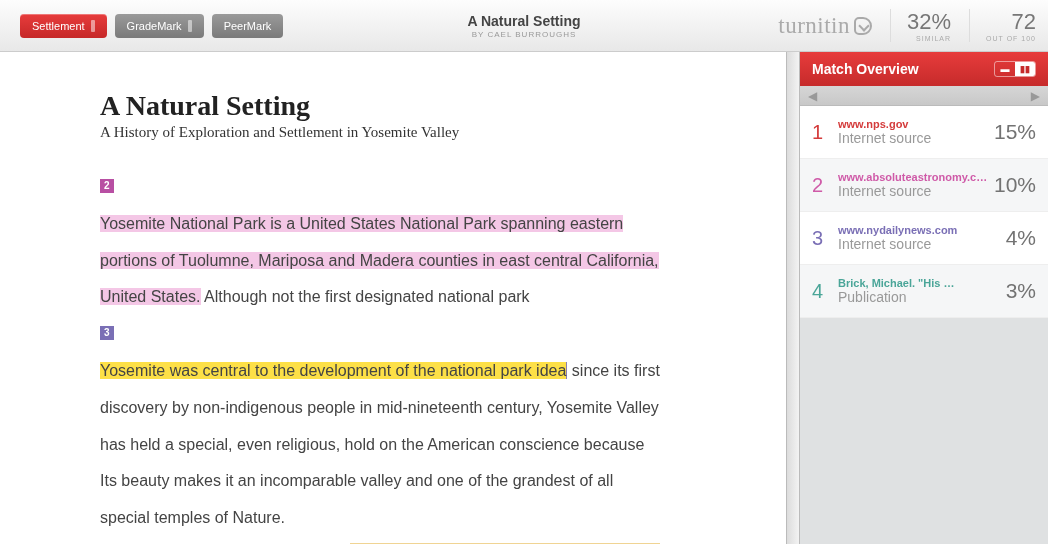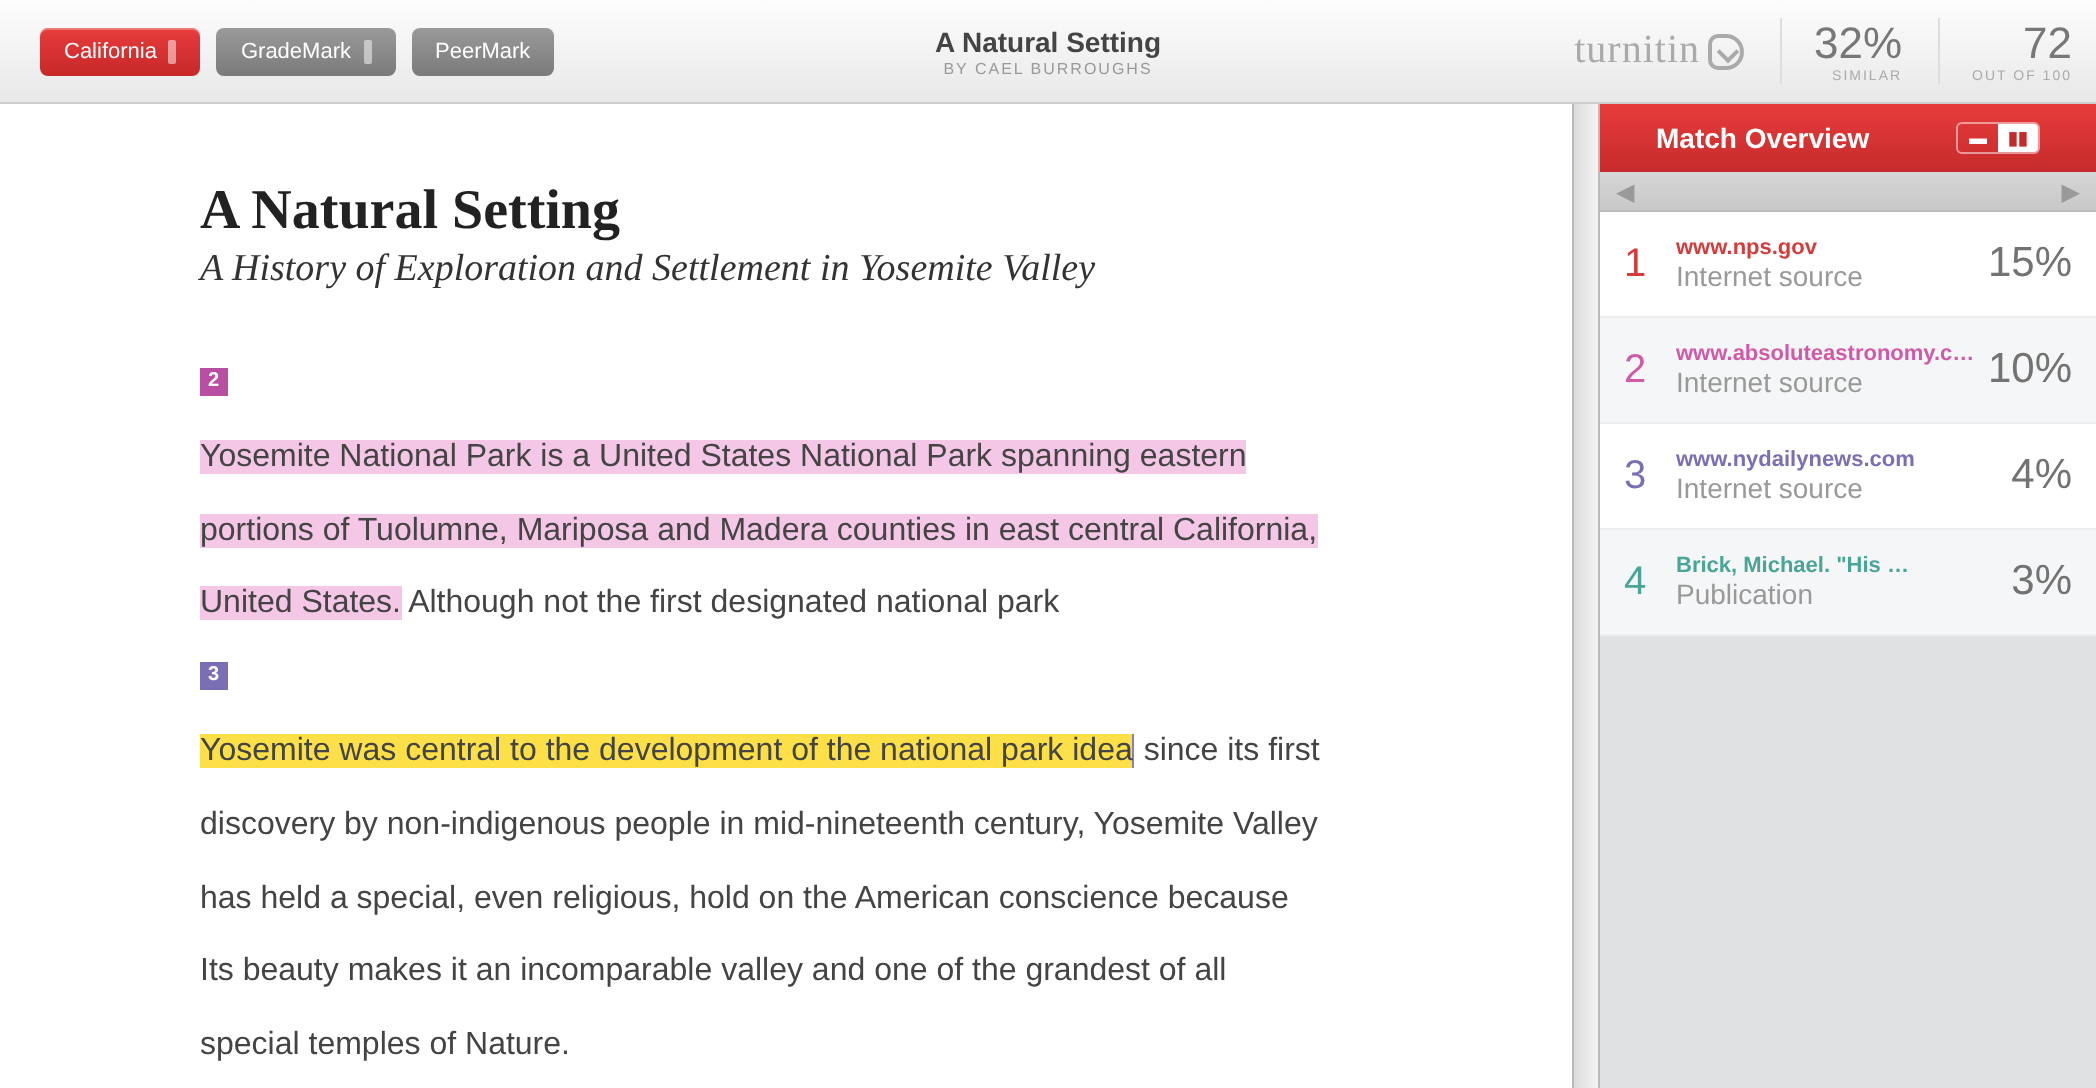--- a/index.html
+++ b/index.html
@@ -32,51 +32,51 @@
   .tab .badge-dot { width:4px; height:12px; background:rgba(255,255,255,.5); border-radius:1px; }
 
   .title-block {
     position: absolute; left: 50%; transform: translateX(-50%);
     text-align: center;
   }
   .title-block .t { font-size: 14px; font-weight: bold; color: #444; }
   .title-block .a { font-size: 8px; color: #999; letter-spacing: 1px; margin-top: 1px; }
 
   .header-right { position: absolute; right: 12px; display: flex; align-items: center; gap: 18px; }
-  .brand { color: #aaa; font-size: 20px; font-family: Georgia, serif; letter-spacing: .5px; display:flex; align-items:center; gap:4px;}
+  .brand { color: #aaa; font-size: 23px; font-family: Georgia, serif; letter-spacing: .5px; display:flex; align-items:center; gap:4px;}
   .brand-icon { width:18px; height:18px; border:2px solid #aaa; border-radius:5px 9px 9px 5px; position:relative; }
   .brand-icon::after { content:""; position:absolute; width:6px; height:6px; border-left:2px solid #aaa; border-bottom:2px solid #aaa; transform:rotate(-45deg); left:4px; top:3px;}
   .metric { text-align:right; border-left:1px solid #ddd; padding-left:16px; }
   .metric .big { font-size:22px; color:#777; font-weight:300; }
   .metric .small { font-size:7px; color:#aaa; letter-spacing:1px; }
 
   
   .main { display:flex; height: calc(544px - 52px); }
   .doc-pane { flex:1; padding: 38px 60px 0 100px; overflow:hidden; position:relative; }
   .doc-title { font-family: Georgia, 'Times New Roman', serif; font-size: 28px; font-weight: bold; color:#222; }
-  .doc-sub { font-family: Georgia, serif; font-style: italic; font-size: 19px; color:#333; margin-top:2px; }
+  .doc-sub { font-family: Georgia, serif; font-size: 15px; color:#333; margin-top:2px; }
   .doc-body { margin-top: 28px; font-family: Arial, sans-serif; font-size: 16px; color:#444; line-height: 2.3; max-width: 560px;}
   .hl-pink { background: #f4c7e6; }
   .hl-lav  { background: #fde047; }
   .match-tag { display:inline-block; background:#b84fa3; color:#fff; font-size:10px; font-weight:bold; padding:1px 4px; line-height:1.2; vertical-align: 3px; margin-bottom:-2px;}
   .match-tag.lav { background:#7a6fb5; }
   .caret { border-right: 1.5px solid #8a7fb5; }
   .wrap-area { display:flex; gap:20px; align-items:flex-start; }
   .wrap-text { flex: 0 0 230px; font-size:16px; line-height:2.3; color:#444;}
   .img-placeholder {
     width: 320px; height: 80px; margin-top: 6px;
     background: linear-gradient(#f0d494 0%, #f3c471 40%, #e8a74a 70%, #d88c2e 100%);
   }
 
   
   .gutter { width:14px; background: linear-gradient(to right,#dcdcdc,#f3f3f3); border-left:1px solid #bbb; border-right:1px solid #bbb; }
   .sidebar { width: 248px; background:#dfe1e2; display:flex; flex-direction:column; }
   .mo-header {
     background: linear-gradient(#e73c3c,#c62b2b); color:#fff; font-size:14px; font-weight:bold;
-    padding: 9px 28px; display:flex; justify-content:space-between; align-items:center;
+    padding: 9px 12px; display:flex; justify-content:space-between; align-items:center;
   }
   .mo-toggle { display:flex; border:1px solid rgba(255,255,255,.5); border-radius:3px; overflow:hidden;}
   .mo-toggle span { width:20px; height:14px; display:flex; align-items:center; justify-content:center; font-size:9px;}
   .mo-toggle .on { background:#fff; color:#c62b2b;}
   .mo-nav { background: linear-gradient(#d6d6d6,#c8c8c8); height:20px; display:flex; justify-content:space-between; align-items:center; padding:0 8px; border-bottom:1px solid #bbb;}
   .mo-nav span { color:#999; font-size:12px; }
   .match-list { background:#fff; }
   .match-item { display:flex; align-items:center; padding:12px 12px; border-bottom:1px solid #eee; }
   .match-item.alt { background:#f5f6f7; }
   .mi-num { font-size:20px; font-weight:300; width:22px; }
@@ -86,21 +86,21 @@
   .mi-src.c1{color:#d43b3b;} .mi-src.c2{color:#cf5aa8;} .mi-src.c3{color:#7a6fb5;} .mi-src.c4{color:#4aa598;}
   .mi-type { font-size:14px; color:#999; }
   .mi-pct { font-size:21px; color:#737373; }
 </style>
 </head>
 <body>
 
 <div class="header">
   <div class="tabs">
     <div class="tab originality">
-      <span>California</span>
+      <span>Settlement</span>
       <span class="badge-dot"></span>
     </div>
     <span class="tab-sep"></span>
     <div class="tab gm">
       <span>GradeMark</span>
       <span class="badge-dot"></span>
     </div>
     <span class="tab-sep"></span>
     <div class="tab pm">
       <span>PeerMark</span>

